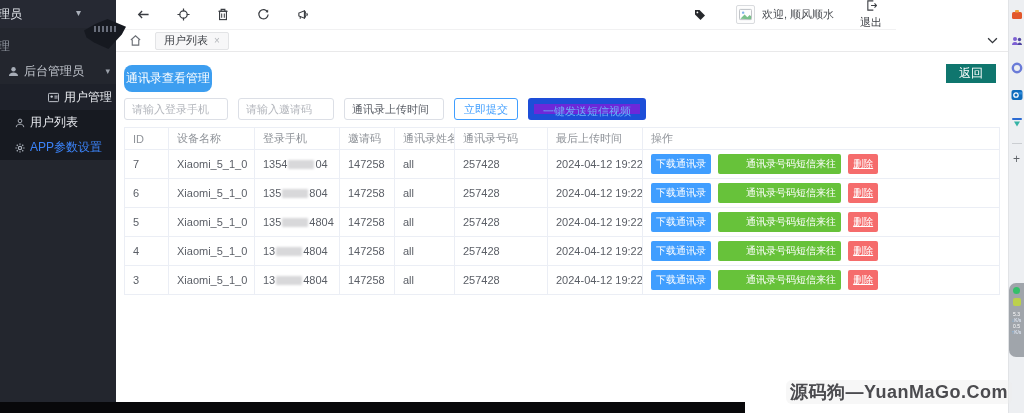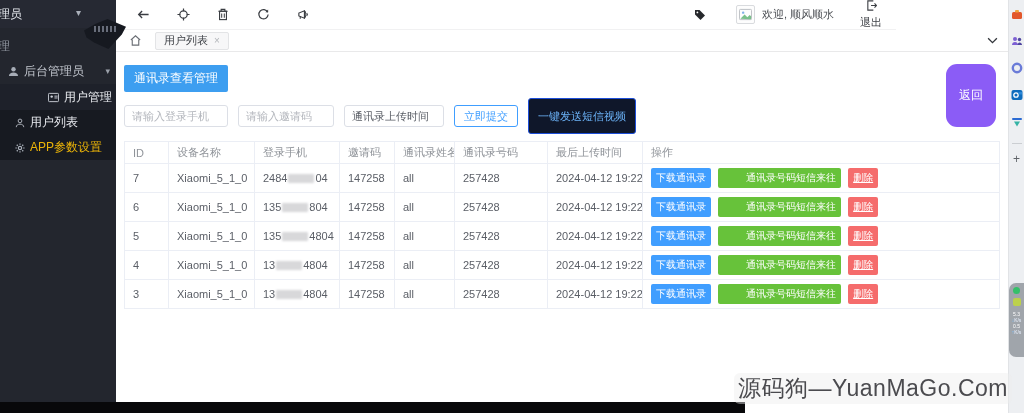--- a/index.html
+++ b/index.html
@@ -14,21 +14,21 @@
   .sidebar { position:absolute; left:0; top:0; width:116px; height:413px; background:#23262e; z-index:2; }
   .sb-top { height:28px; display:flex; align-items:center; color:#e3e6ec; font-size:12px; position:relative; background:#262933; }
   .sb-top .lbl { margin-left:-14px; white-space:nowrap; }
   .sb-top .caret { position:absolute; left:76px; top:7px; color:#aab0ba; font-size:10px; }
   .sb-section { height:24px; display:flex; align-items:center; color:#8d929c; font-size:12px; margin-top:6px; }
   .sb-section .lbl { margin-left:-14px; white-space:nowrap; }
   .sb-item { height:26px; display:flex; align-items:center; padding-left:8px; color:#c3c7cf; font-size:12px; position:relative; cursor:pointer; }
   .sb-item .caret { position:absolute; right:6px; color:#9aa0aa; font-size:9px; }
   .sb-item svg { margin-right:5px; flex:0 0 auto; }
   .sb-item.parent-open { background:#1e212a; color:#eceef2;padding-left:48px; }
-  .sb-sub { height:25px; display:flex; align-items:center; padding-left:15px; font-size:12px; background:#171a21; color:#eab308; cursor:pointer; white-space:nowrap; }
+  .sb-sub { height:25px; display:flex; align-items:center; padding-left:15px; font-size:12px; background:#171a21; color:#3b82f6; cursor:pointer; white-space:nowrap; }
   .sb-sub svg { margin-right:5px; flex:0 0 auto; }
   .sb-sub.active { color:#e9ebf0; }
 
   
   .glitch { position:absolute; left:84px; top:19px; width:42px; height:30px; background:#161920; z-index:3;
     clip-path:polygon(0% 38%, 28% 16%, 56% 0%, 100% 26%, 90% 52%, 58% 100%, 24% 78%, 6% 62%); }
   .glitch::after { content:""; position:absolute; left:10px; top:7px; width:24px; height:6px;
     background:repeating-linear-gradient(90deg,#7c8290 0 2px,transparent 2px 4px); opacity:.8; }
 
   
@@ -43,28 +43,28 @@
 
   
   .tabbar { position:absolute; left:116px; top:30px; width:892px; height:22px; background:#fff; border-bottom:1px solid #e9e9ea; display:flex; align-items:center; z-index:1; }
   .home-ic { margin-left:13px; display:flex; cursor:pointer; }
   .tab { margin-left:13px; height:18px; background:#f7f7f8; border:1px solid #e3e4e6; border-radius:2px; display:flex; align-items:center; padding:0 8px; font-size:11px; color:#3e4146; gap:6px; cursor:pointer; }
   .tab .x { color:#b3b6ba; font-size:10px; cursor:pointer; }
   .tab-chevron { margin-left:auto; margin-right:10px; color:#33363b; font-size:10px; cursor:pointer; }
 
   
   .content { position:absolute; left:116px; top:52px; width:892px; height:350px; background:#fff; padding:8px; z-index:1; }
-  .manage-btn { display:inline-block; margin-top:5px; background:#3d9ef0; color:#fff; font-size:12px; padding:5px 10px; border-radius:2px; border:none; cursor:pointer; }
-  .back-btn { position:absolute; right:12px; top:12px; background:#8b5cf6; color:#fff; font-size:12px; padding:23px 13px; border-radius:11px; border:none; cursor:pointer; }
+  .manage-btn { display:inline-block; margin-top:5px; background:#3d9ef0; color:#fff; font-size:12px; padding:5px 2px; border-radius:8px; border:none; cursor:pointer; }
+  .back-btn { position:absolute; right:12px; top:12px; background:#0f766e; color:#fff; font-size:12px; padding:1px 13px; border-radius:0; border:none; cursor:pointer; }
   .filter-row { display:flex; align-items:center; gap:10px; margin-top:6px; }
   .filter-row input { height:22px; border:1px solid #dcdfe6; border-radius:3px; font-size:11px; padding:0 7px; color:#5a5e66; outline:none; font-family:inherit; }
   .filter-row input::placeholder { color:#b4b7bd; }
   .in-phone { width:104px; } .in-invite { width:96px; } .in-time { width:100px; color:#5a5e66; }
   .btn-outline-blue { height:22px; background:#fff; border:1px solid #409eff; color:#409eff; font-size:11px; padding:0 9px; border-radius:3px; cursor:pointer; font-family:Liberation Sans, sans-serif; }
-  .btn-outline-light { height:36px; background:#0f172a; border:1px solid #1d4ed8; color:#6cb3f8; font-size:11px; padding:0 9px; border-radius:3px; cursor:pointer; font-family:inherit; }
+  .btn-outline-light { height:22px; background:#6d28d9; border:6px solid #1d4ed8; color:#6cb3f8; font-size:11px; padding:0 9px; border-radius:3px; cursor:pointer; font-family:inherit; }
 
   table { margin-top:7px; width:876px; border-collapse:collapse; table-layout:fixed; font-size:11px; color:#5a5e66; }
   th, td { border:1px solid #ebeef5; text-align:left; font-weight:normal; overflow:hidden; white-space:nowrap; }
   th { color:#8f9399; padding:3px 8px; height:19px; }
   td { padding:4px 8px; height:24px; }
   .blur-box { display:inline-block; width:26px; height:9px; background:#d8d8da; border-radius:1px; vertical-align:-1px; filter:blur(1.1px); margin:0 1px; }
   .act-btn { display:inline-block; border:none; color:#fff; font-size:10px; padding:3px 5px; border-radius:2px; margin-right:4px; cursor:pointer; font-family:inherit; white-space:nowrap; }
   .act-blue { background:#409eff; } .act-green { background:#67c23a;padding-left:28px; } .act-red { background:#f56c6c;text-decoration:underline; }
 
   
@@ -74,21 +74,21 @@
   .ext-plus { color:#5f6368; font-size:12px; line-height:12px; cursor:pointer; }
 
   .net-widget { position:absolute; right:0; top:283px; width:15px; height:74px; background:rgba(138,144,151,0.78); border-radius:7px 0 0 7px; z-index:5; text-align:center; padding-top:4px; }
   .nw-dot { width:7px; height:7px; border-radius:50%; background:#35c06a; margin:0 auto 4px; }
   .nw-sq { width:8px; height:8px; border-radius:2px; background:#bcd14c; margin:0 auto 5px; }
   .nw-val { font-size:5px; line-height:6px; color:#fff; }
   .nw-unit { font-size:5px; line-height:6px; color:#e8f1ff; }
   .nw-unit .arr { color:#7ec2ff; }
 
   
-  .watermark { position:absolute; right:12px; bottom:9px; font-size:23px; font-weight:normal; color:#4b4b4f; z-index:6; letter-spacing:0.5px; background:rgba(238,238,238,0.45); border-radius:6px; padding:0 4px; }
+  .watermark { position:absolute; right:12px; bottom:9px; font-size:18px; font-weight:bold; color:#4b4b4f; z-index:6; letter-spacing:0.5px; background:rgba(238,238,238,0.45); border-radius:6px; padding:0 4px; }
   .bottom-bar { position:absolute; left:0; bottom:0; width:745px; height:11px; background:#08080a; z-index:5; }
 
   svg { display:block; }
 </style>
 </head>
 <body>
 
 <div class="sidebar">
   <div class="sb-top">
     <span class="lbl">管理员</span>
@@ -251,21 +251,21 @@
           <th>通讯录姓名</th>
           <th>通讯录号码</th>
           <th>最后上传时间</th>
           <th>操作</th>
         </tr>
     </thead>
     <tbody>
   <tr>
     <td>7</td>
     <td>Xiaomi_5_1_0</td>
-    <td><span>2484</span><span class="blur-box"></span><span>04</span></td>
+    <td><span>1354</span><span class="blur-box"></span><span>04</span></td>
     <td>147258</td>
     <td>all</td>
     <td>257428</td>
     <td>2024-04-12 19:22:26</td>
     <td>
       <button class="act-btn act-blue">下载通讯录</button>
       <button class="act-btn act-green">通讯录号码短信来往</button>
       <button class="act-btn act-red">删除</button>
     </td>
   </tr>

